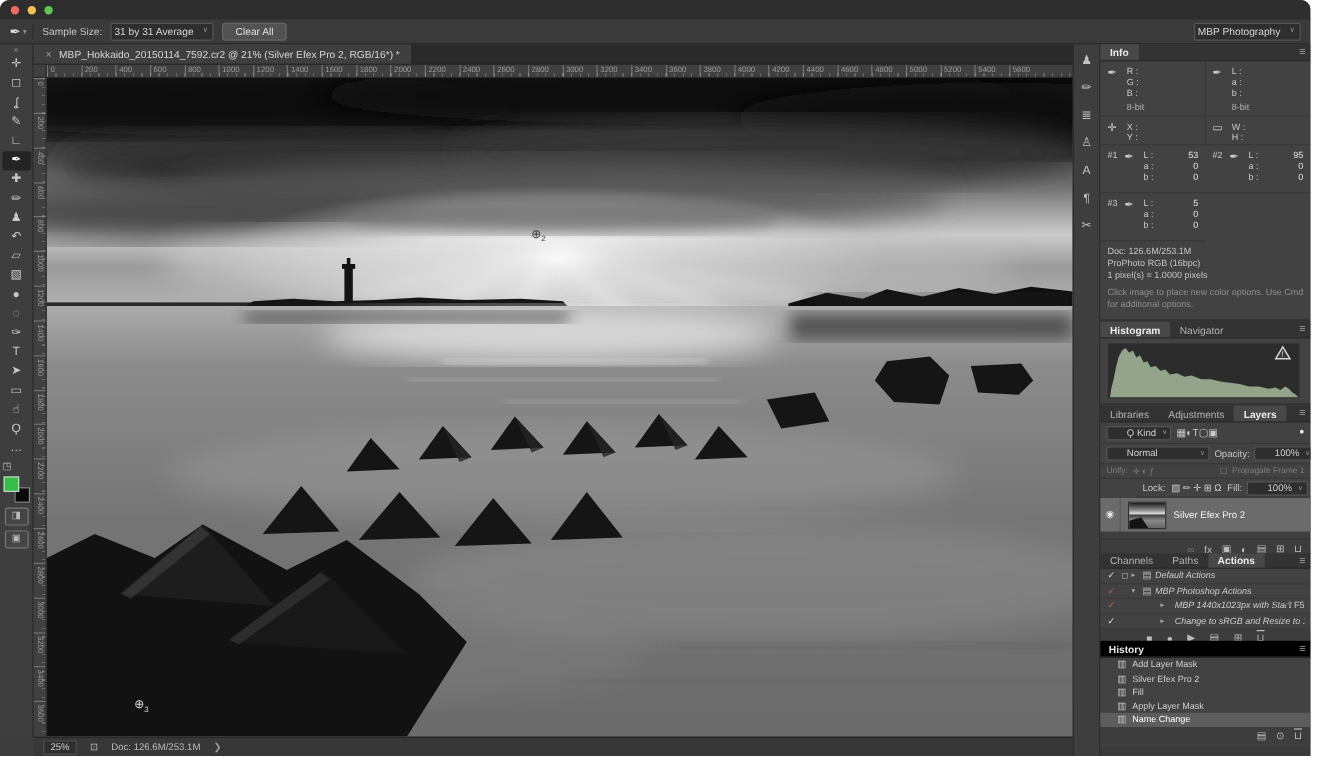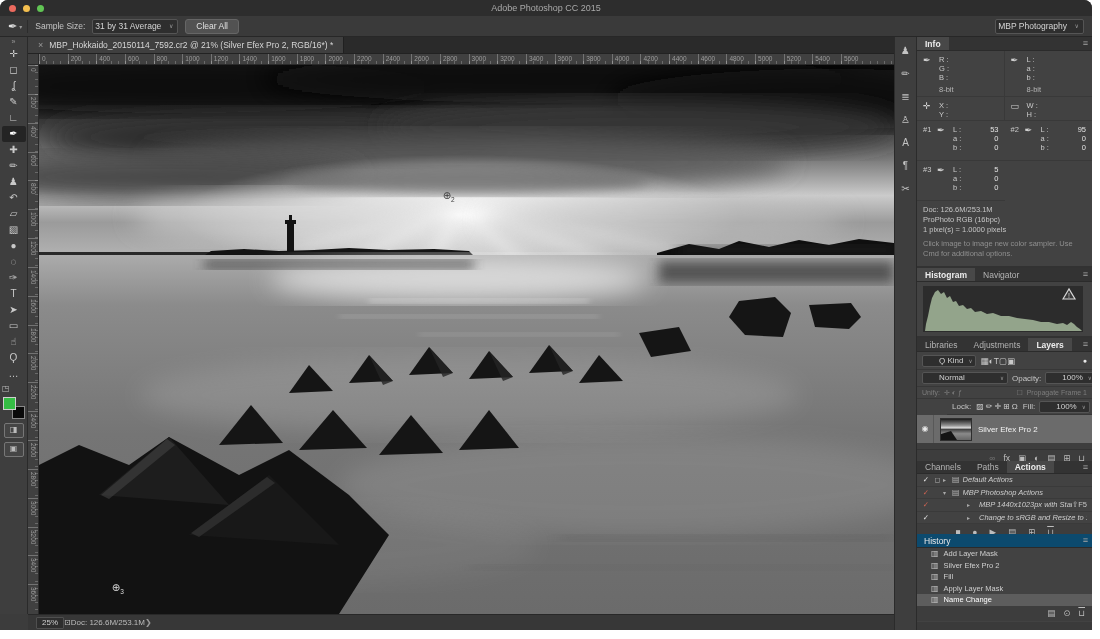--- a/index.html
+++ b/index.html
@@ -53,21 +53,21 @@
     background:repeating-linear-gradient(180deg,rgba(255,255,255,.22) 0 1px,transparent 1px 7.16px);}
   .vl{flex:0 0 28.85px;border-top:1px solid #737373;box-sizing:border-box;font-size:6.5px;color:#9c9c9c;
     writing-mode:vertical-rl;padding-top:2px;line-height:10px;}
   .photo{position:absolute;top:11px;left:11px;right:0;bottom:0;overflow:hidden;background:#565656;}
   .photo svg{display:block;width:100%;height:100%;}
   .smk{position:absolute;color:#3c3c3c;font-size:10px;line-height:10px;transform:translate(-5px,-5px);}
   .smk.light{color:#dcdcdc;}
   .smk .num{font-size:6.5px;vertical-align:-3px;}
   
   .statusbar{position:absolute;left:28px;bottom:0;width:866px;height:16px;background:#373737;border-top:1px solid #282828;
-    display:flex;align-items:center;gap:0;padding:0 8px;box-sizing:border-box;font-size:8px;color:#bcbcbc;}
+    display:flex;align-items:center;gap:11px;padding:0 8px;box-sizing:border-box;font-size:8px;color:#bcbcbc;}
   .zoombox{background:#2e2e2e;border:1px solid #4f4f4f;padding:0 5px 1px;border-radius:1px;color:#d0d0d0;}
   .sbchev{color:#9a9a9a;}
   
   .dock{position:absolute;top:37px;right:176px;width:22px;bottom:0;background:#3e3e3e;border-left:1px solid #2b2b2b;
     display:flex;flex-direction:column;align-items:center;padding-top:8px;gap:11px;box-sizing:border-box;}
   .dicon{color:#c3c3c3;font-size:10px;line-height:12px;}
   
   .panels{position:absolute;top:37px;right:0;width:176px;bottom:0;background:#3a3a3a;border-left:1px solid #2b2b2b;
     display:flex;flex-direction:column;box-sizing:border-box;}
   .panel{background:#424242;border-bottom:2px solid #323232;position:relative;box-sizing:border-box;}
@@ -114,36 +114,35 @@
   .actrow{display:flex;align-items:center;height:11.5px;font-size:7.5px;color:#cccccc;border-bottom:1px solid #3a3a3a;padding-left:3px;}
   .ac{width:12px;text-align:center;color:#e3e3e3;flex:none;}
   .ac.red{color:#cd6352;}
   .amod{width:11px;text-align:center;color:#b5b5b5;font-size:7px;flex:none;}
   .achev{width:9px;color:#a8a8a8;font-size:6px;flex:none;}
   .afold{color:#b9b9b9;margin-right:3px;font-size:8px;}
   .albl{white-space:nowrap;overflow:hidden;font-style:italic;}
   .ashort{margin-left:auto;padding-right:5px;color:#c5c5c5;}
   .ind{padding-left:24px;}
   
-  .hhead{height:13px;background:#0c4a6e;display:flex;align-items:center;padding:0 7px;font-size:8.5px;color:#e8e8e8;font-weight:normal;border-bottom:1px solid #2b2b2b;position:relative;}
+  .hhead{height:13px;background:#000000;display:flex;align-items:center;padding:0 7px;font-size:8.5px;color:#e8e8e8;font-weight:bold;border-bottom:1px solid #2b2b2b;position:relative;}
   .hitem{display:flex;align-items:center;height:11.5px;font-size:7.5px;color:#cfcfcf;gap:5px;padding-left:14px;}
   .hitem.selected{background:#5d5d5d;color:#fff;}
   .hico{font-size:8px;color:#c0c0c0;}
   .filler{flex:1;background:#3a3a3a;}
 </style>
 </head>
 <body>
 
 <div class="window">
 
   <div class="titlebar">
     <span class="tl r"></span>
     <span class="tl y"></span>
     <span class="tl g"></span>
-    <div class="wtitle">Adobe Photoshop CC 2015</div>
   </div>
 
   <div class="optionsbar">
     <span class="toolchip">
       <span>✒</span>
       <span class="car">▾</span>
     </span>
     <span class="obl">Sample Size:</span>
     <span class="dd">31 by 31 Average</span>
     <span class="btn">Clear All</span>
@@ -515,21 +514,21 @@
               <span class="ilbl"><span>L :</span><br><span>a :</span><br><span>b :</span></span>
               <span class="ival"><span>5</span><br><span>0</span><br><span>0</span></span>
             </div>
           </div>
         </div>
       <div class="idoc">
         <span>Doc: 126.6M/253.1M</span><br>
         <span>ProPhoto RGB (16bpc)</span><br>
         <span>1 pixel(s) = 1.0000 pixels</span>
       </div>
-      <div class="ihint">Click image to image new color sampler.  Use Cmd for additional options.</div>
+      <div class="ihint">Click image to place new color options.  Use Cmd for additional options.</div>
     </div>
 
     <div class="panel" style="height:70px;">
       <div class="ptabs">
         <div class="ptab act">Histogram</div>
         <div class="ptab">Navigator</div>
         <span class="pmenu">≡</span>
       </div>
       <div class="histbody">
         <svg width="160" height="46" viewBox="0 0 160 46">

